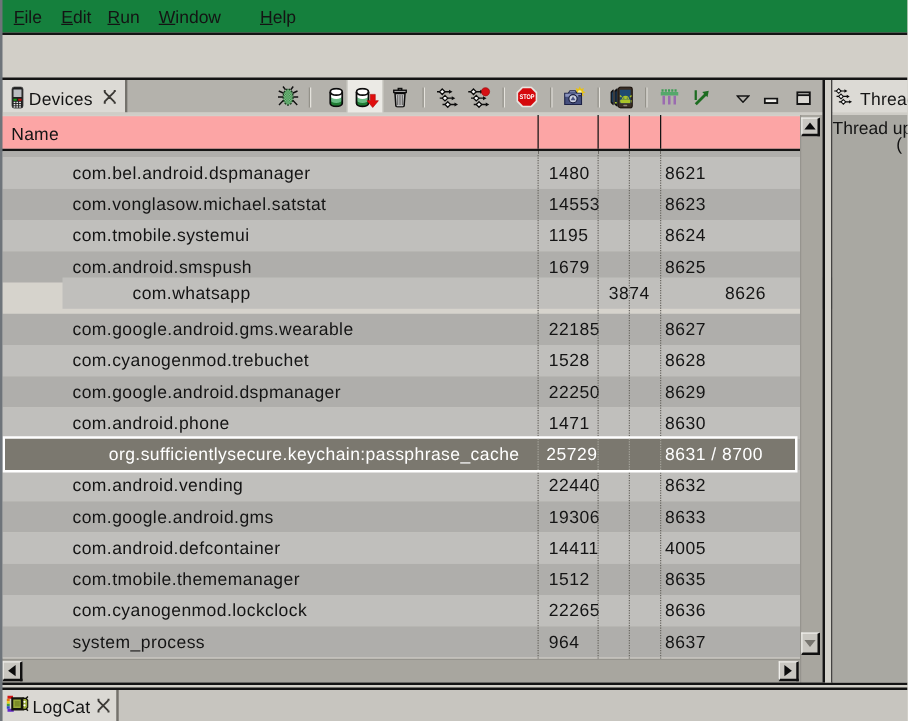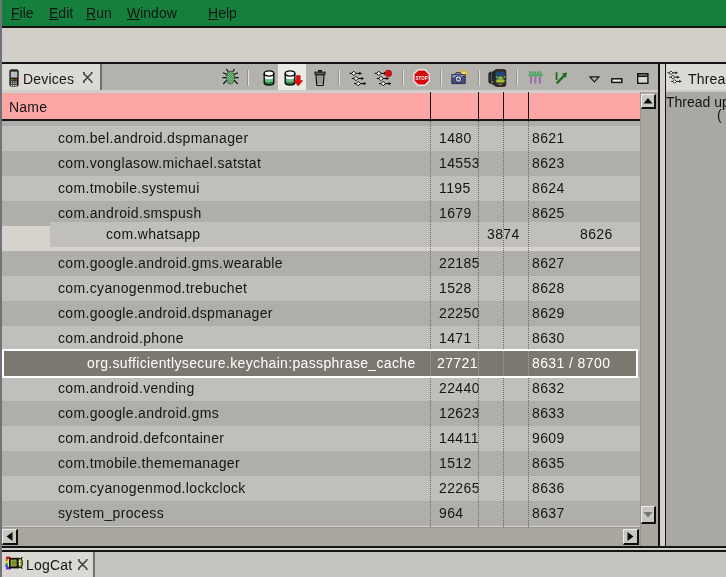--- a/index.html
+++ b/index.html
@@ -113,27 +113,27 @@
       <span class="prt">8630</span>
     </div>
 <div class="row dark" style="top:351px;"></div>
 <div class="row light" style="top:376px;">
       <span class="nm">com.android.vending</span>
       <span class="pid">22440</span>
       <span class="prt">8632</span>
     </div>
 <div class="row dark" style="top:401px;">
       <span class="nm">com.google.android.gms</span>
-      <span class="pid">12623</span>
+      <span class="pid">19306</span>
       <span class="prt">8633</span>
     </div>
 <div class="row light" style="top:426px;">
       <span class="nm">com.android.defcontainer</span>
       <span class="pid">14411</span>
-      <span class="prt">9609</span>
+      <span class="prt">4005</span>
     </div>
 <div class="row dark" style="top:451px;">
       <span class="nm">com.tmobile.thememanager</span>
       <span class="pid">1512</span>
       <span class="prt">8635</span>
     </div>
 <div class="row light" style="top:476px;">
       <span class="nm">com.cyanogenmod.lockclock</span>
       <span class="pid">22265</span>
       <span class="prt">8636</span>
@@ -146,21 +146,21 @@
 </div>
 
 <div class="colsep" style="left:430px"></div>
 <div class="colsep" style="left:478px"></div>
 <div class="colsep" style="left:503px"></div>
 <div class="colsep" style="left:528px"></div>
 
 <div class="abs" style="left:2px;top:349px;width:636px;height:29px;background:#fff;">
   <div style="position:absolute;left:2px;top:2px;width:632px;height:25px;background:#7b786f;color:#fff;line-height:25px;">
     <span style="position:absolute;left:54px;letter-spacing:0.35px;margin-left:29px;">org.sufficientlysecure.keychain:passphrase_cache</span>
-    <span style="position:absolute;left:433px;letter-spacing:0.4px;">27721</span>
+    <span style="position:absolute;left:433px;letter-spacing:0.4px;">25729</span>
     <span style="position:absolute;left:528px;letter-spacing:0.4px;">8631 / 8700</span>
     <div style="position:absolute;left:426px;top:0;height:25px;border-left:1px dotted #a5a39b;"></div>
     <div style="position:absolute;left:474px;top:0;height:25px;border-left:1px dotted #a5a39b;"></div>
     <div style="position:absolute;left:499px;top:0;height:25px;border-left:1px dotted #a5a39b;"></div>
     <div style="position:absolute;left:524px;top:0;height:25px;border-left:1px dotted #a5a39b;"></div>
   </div>
 </div>
 
 <div class="abs" style="left:640px;top:92px;width:18px;height:454px;background:#a8a69f;border-left:1px solid #96948e;"></div>
 <div class="abs" style="left:641px;top:94px;">

